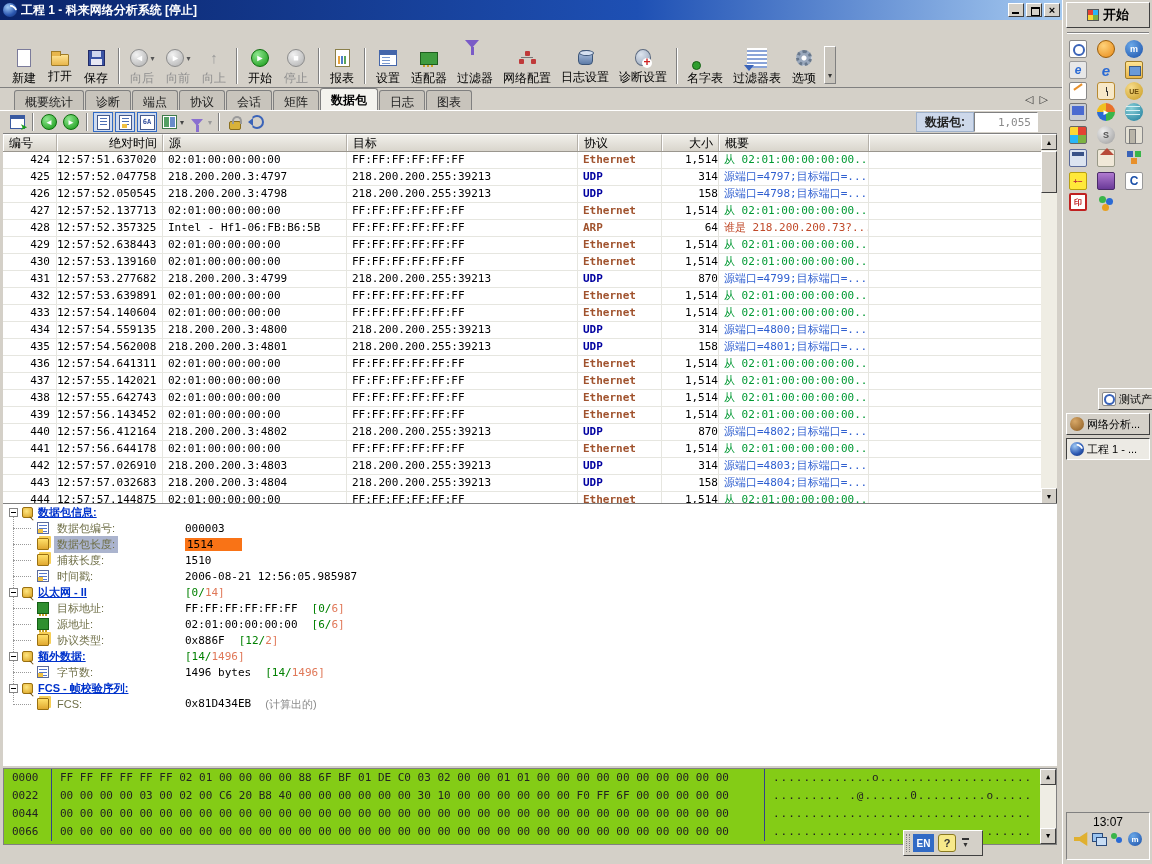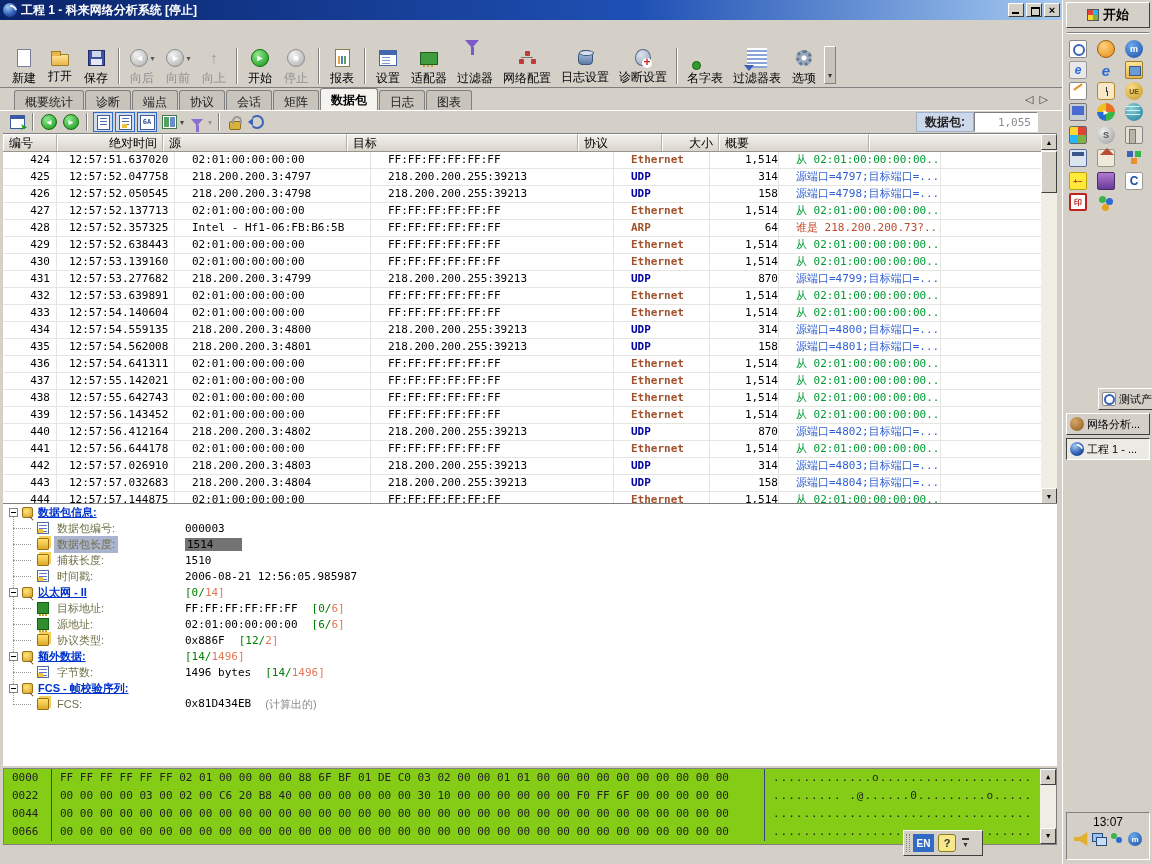--- a/index.html
+++ b/index.html
@@ -128,21 +128,21 @@
   #pktcount .cv{background:#fff;border:1px solid #808080;border-right-color:#fff;border-bottom-color:#fff;
     width:64px;height:20px;display:flex;align-items:center;justify-content:flex-end;padding-right:6px;color:#8a8a8a;
     font-family:"DejaVu Sans Mono",monospace;font-size:11px;}
   
   #plist{position:absolute;left:3px;top:133px;width:1054px;height:370px;background:#fff;border-top:1px solid #808080;overflow:hidden;}
   #phead{display:flex;height:18px;background:linear-gradient(#f2f1ec,#d9d5cc);border-bottom:1px solid #9a968e;width:1038px;}
   .hc{border-right:1px solid #b4b0a8;border-top:1px solid #fff;border-left:1px solid #fff;
     display:flex;align-items:center;padding:0 5px;white-space:nowrap;color:#000;}
   #prows{position:relative;width:1038px;}
   .prow{display:flex;height:17px;border-bottom:1px solid #e6e6e0;align-items:center;
-    font-family:"DejaVu Sans Mono",monospace;font-size:11px;white-space:nowrap;gap:12px;}
+    font-family:"DejaVu Sans Mono",monospace;font-size:11px;white-space:nowrap;}
   .pc{height:17px;line-height:16px;border-right:1px solid #e6e6e0;overflow:hidden;}
   .c0{width:54px;text-align:right;padding-right:6px;}
   .c1{width:106px;text-align:right;padding-right:6px;}
   .c2{width:184px;padding-left:5px;}
   .c3{width:231px;padding-left:5px;}
   .c4{width:84px;padding-left:5px;font-weight:bold;}
   .c5{width:57px;text-align:right;}
   .c6{width:150px;padding-left:5px;}
   .cf{flex:1;border-right:none;}
   .h0{width:54px;}.h1{width:106px;justify-content:flex-end;}.h2{width:184px;}.h3{width:231px;}
@@ -173,21 +173,21 @@
   .ti-list-icon:before{content:"";position:absolute;left:0;bottom:0;width:5px;height:4px;background:#f0c040;z-index:2;}
   .ti-folder-icon{background:linear-gradient(#ffe06a,#e0a830);border:1px solid #9a7010;border-radius:1px;box-shadow:2px -2px 0 #f7cf56;}
   .ti-nic-icon{background:#2f8f2f;border:1px solid #145e14;}
   .ti-nic-icon:after{content:"";position:absolute;left:1px;bottom:-3px;width:9px;height:2px;
     background:repeating-linear-gradient(90deg,#c9a227 0 2px,transparent 2px 3px);}
   .tlabel{color:#6E6E46;padding:1px 3px;}
   .tval{position:absolute;left:182px;display:flex;gap:14px;font-family:"DejaVu Sans Mono",monospace;color:#000;}
   .trange .g{color:#008000;}.trange .o{color:#E07858;}
   .textra{color:#8a8a8a;font-family:"Liberation Sans",sans-serif;}
   .trow.sel .tlabel{background:#ABB4CE;}
-  .trow.sel .vmain{background:#737373;padding:0 28px 0 2px;}
+  .trow.sel .vmain{background:#f97316;padding:0 28px 0 2px;}
   #treeline{position:absolute;left:10px;top:12px;width:1px;border-left:1px dotted #9a9a9a;}
   
   #hexv{position:absolute;left:3px;top:768px;width:1054px;height:77px;background:#84cc16;border:1px solid #808080;overflow:hidden;
     font-family:"DejaVu Sans Mono",monospace;font-size:11px;}
   .hexrow{display:flex;height:18px;line-height:18px;white-space:pre;}
   .hoff{width:48px;padding-left:8px;color:#222;border-right:1px solid #33418c;flex:0 0 auto;}
   .hbytes{width:712px;padding-left:8px;color:#222;flex:0 0 auto;overflow:hidden;}
   .hascii{border-left:1px solid #33418c;padding-left:8px;color:#222;flex:1;overflow:hidden;letter-spacing:1px;}
   
   #statusbar{position:absolute;left:0;top:846px;width:1062px;height:18px;background:#D4D0C8;

